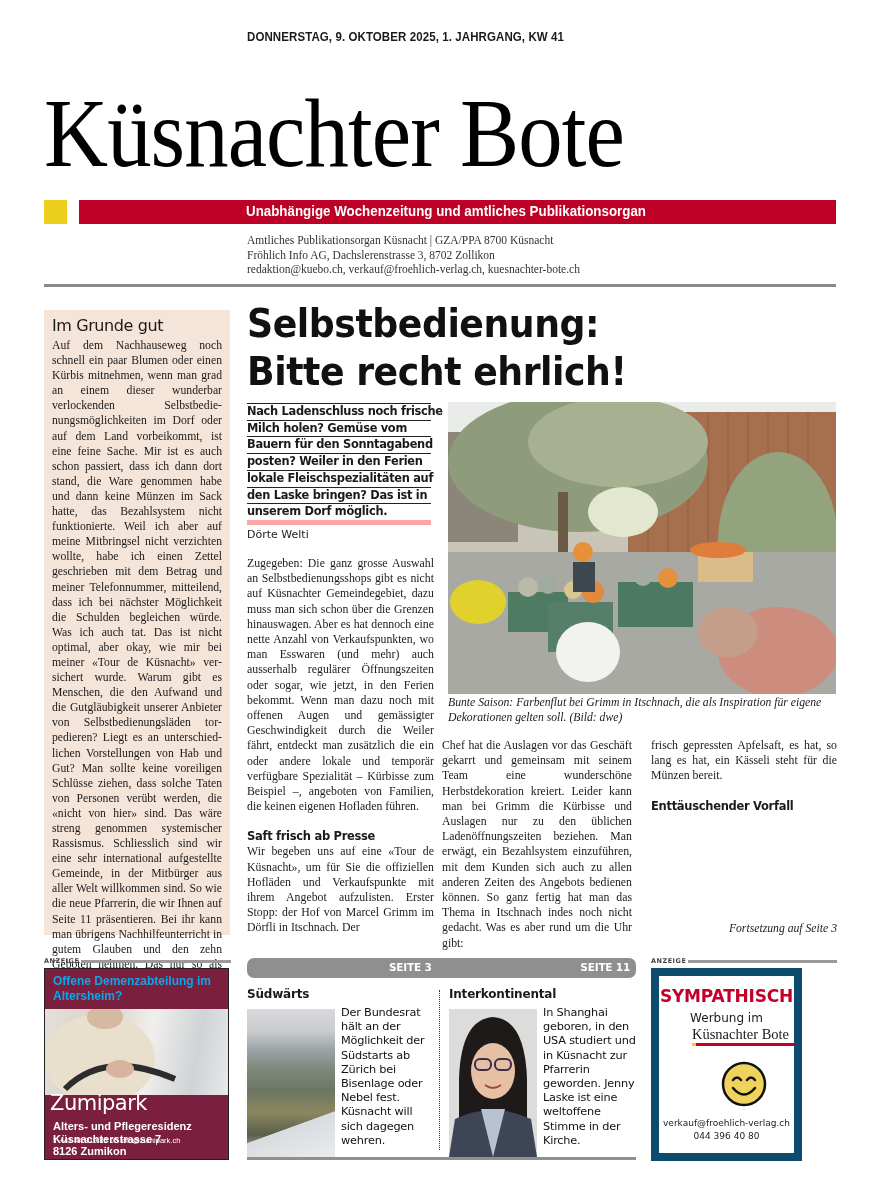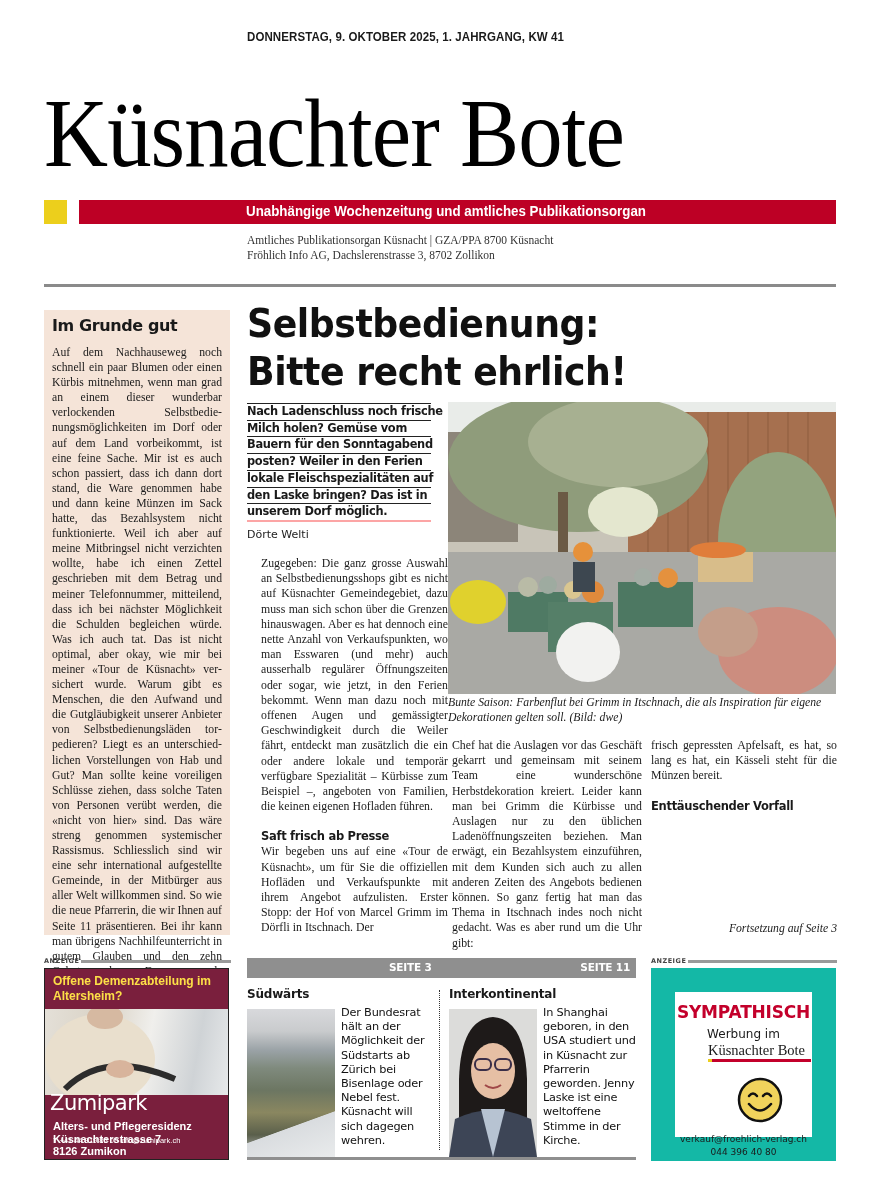--- a/index.html
+++ b/index.html
@@ -10,75 +10,75 @@
   .dateline { left: 247px; top: 30px; font-family: "Liberation Sans", sans-serif; font-weight: bold; font-size: 12.5px; letter-spacing: 0.1px; color: #1a1a1a; transform: scaleX(0.92); transform-origin: left; }
   .title { left: 44px; top: 78px; font-family: "Liberation Serif", serif; font-size: 98px; line-height: 110px; color: #000; letter-spacing: -1px; transform: scaleX(0.905); transform-origin: left; white-space: nowrap; }
   .yellow-sq { left: 44px; top: 200px; width: 23px; height: 24px; background: #eccf1c; }
   .red-band { left: 79px; top: 200px; width: 757px; height: 24px; background: #bd0025; }
   .red-band span { position: absolute; left: 167px; top: 3px; color: #fff; font-family: "Liberation Sans", sans-serif; font-weight: bold; font-size: 14.5px; white-space: nowrap; transform: scaleX(0.92); transform-origin: left; }
   .imprint { left: 247px; top: 233px; font-family: "Liberation Serif", serif; font-size: 11.5px; line-height: 14.5px; color: #333; white-space: nowrap; }
   .rule-top { left: 44px; top: 284px; width: 792px; height: 3px; background: #8a8a8a; }
 
   
   .commentary { left: 44px; top: 310px; width: 186px; height: 625px; background: #f5e4d8; padding: 6px 8px 0 8px; }
-  .commentary h2 { font-family: "DejaVu Sans", sans-serif; font-size: 16px; font-weight: bold; letter-spacing: -0.4px; margin-bottom: 10px; }
+  .commentary h2 { font-family: "DejaVu Sans", sans-serif; font-size: 16px; font-weight: normal; letter-spacing: -0.4px; margin-bottom: 3px; }
   .commentary p { font-family: "Liberation Serif", serif; font-size: 11.7px; line-height: 15.1px; text-align: justify; hyphens: manual; }
   .commentary .author { text-align: right; font-style: italic; margin-top: 1px; }
 
   
   .headline { left: 247px; top: 300px; font-family: "DejaVu Sans", sans-serif; font-weight: bold; font-size: 39px; line-height: 48px; letter-spacing: -0.5px; transform: scaleX(0.93); transform-origin: left; white-space: nowrap; color: #111; }
 
   
   .lead { left: 247px; top: 403px; width: 184px; }
   .lead .line { font-family: "DejaVu Sans", sans-serif; font-weight: bold; font-size: 11.4px; line-height: 15.7px; border-top: 1px solid #222; white-space: nowrap; letter-spacing: -0.3px; }
-  .lead .line:last-child { border-bottom: 2px solid #fca5a5; }
+  .lead .line:last-child { border-bottom: 5px solid #fca5a5; }
   .byline { left: 247px; top: 528px; font-family: "DejaVu Sans", sans-serif; font-size: 11px; color: #222; }
 
   .body-text { font-family: "Liberation Serif", serif; font-size: 11.8px; line-height: 15.2px; text-align: justify; color: #1a1a1a; }
-  .col1 { left: 247px; top: 556px; width: 187px; margin-left: 14px; }
+  .col1 { left: 247px; top: 556px; width: 187px; }
   .col1 h3, .col3 h3 { font-family: "DejaVu Sans", sans-serif; font-size: 11.5px; font-weight: bold; letter-spacing: -0.3px; margin-top: 15px; line-height: 15px; }
 
   
   .photo { left: 448px; top: 402px; width: 388px; height: 292px; overflow: hidden; background: #b7b3a6; }
   .caption { left: 448px; top: 696px; width: 388px; font-family: "Liberation Serif", serif; font-style: italic; font-size: 11.7px; line-height: 14.5px; color: #1a1a1a; }
 
-  .col2 { left: 452px; top: 738px; width: 190px; }
+  .col2 { left: 442px; top: 738px; width: 190px; }
   .col3 { left: 651px; top: 738px; width: 186px; }
   .continue { left: 651px; top: 922px; width: 186px; text-align: right; font-family: "Liberation Serif", serif; font-style: italic; font-size: 11.7px; }
 
   
   .ad-label { font-family: "DejaVu Sans", sans-serif; font-size: 6.5px; font-weight: bold; letter-spacing: 0.5px; color: #444; display: flex; align-items: center; gap: 2px; }
   .ad-label .bar { flex: 1; height: 3px; background: #9a9a9a; }
   .ad-left-label { left: 44px; top: 957px; width: 187px; }
   .ad-left { left: 44px; top: 968px; width: 185px; height: 192px; border: 1px solid #222; background: #7a1f3d; overflow: hidden; }
-  .ad-left .head { position: absolute; left: 8px; top: 5px; color: #fde047; font-family: "Liberation Sans", sans-serif; font-weight: bold; font-size: 12px; line-height: 15px; }
+  .ad-left .head { position: absolute; left: 8px; top: 5px; color: #0ea5e9; font-family: "Liberation Sans", sans-serif; font-weight: bold; font-size: 12px; line-height: 15px; }
   .ad-left .photoarea { position: absolute; left: 0; top: 40px; width: 185px; height: 86px; background: linear-gradient(100deg, #e4e0d8 0%, #d9d2c5 30%, #f0efec 55%, #cfd3d6 80%, #e8eaeb 100%); }
   .ad-left .logo { position: absolute; left: 5px; top: 122px; color: #fff; font-family: "DejaVu Sans", sans-serif; font-size: 21px; letter-spacing: -0.5px; font-weight: normal; }
   .ad-left .addr { position: absolute; left: 8px; top: 151px; color: #fff; font-family: "Liberation Sans", sans-serif; font-weight: bold; font-size: 11px; line-height: 12.5px; }
   .ad-left .contact { position: absolute; left: 8px; top: 167px; color: #fff; font-family: "Liberation Sans", sans-serif; font-size: 7.5px; white-space: nowrap; }
 
   
-  .teaser-bar { left: 247px; top: 958px; width: 389px; height: 20px; background: #8f8f8f; }
+  .teaser-bar { left: 247px; top: 958px; width: 389px; height: 20px; background: #8f8f8f; border-radius: 7px; }
   .teaser-bar .p3 { position: absolute; left: 142px; top: 3px; color: #fff; font-family: "DejaVu Sans", sans-serif; font-weight: bold; font-size: 10.5px; letter-spacing: -0.2px; }
   .teaser-bar .p11 { position: absolute; right: 6px; top: 3px; color: #fff; font-family: "DejaVu Sans", sans-serif; font-weight: bold; font-size: 10.5px; letter-spacing: -0.2px; }
   .teaser-title { font-family: "DejaVu Sans", sans-serif; font-weight: bold; font-size: 12px; letter-spacing: -0.2px; }
   .t1-title { left: 247px; top: 987px; }
   .t2-title { left: 449px; top: 987px; }
   .teaser-divider { left: 439px; top: 990px; height: 160px; border-left: 1px dotted #333; }
   .t1-img { left: 247px; top: 1009px; width: 88px; height: 148px; background: linear-gradient(180deg, #d8d9dc 0%, #c9cbcd 15%, #9aa2a6 28%, #7f8a7d 40%, #6c7662 55%, #8a8760 70%, #5a5f4b 85%, #c0c4c6 100%); }
   .t1-wing { left: 247px; top: 1105px; width: 88px; height: 52px; background: linear-gradient(160deg, transparent 0%, transparent 45%, #d9dcdf 46%, #e9ebec 100%); }
   .t2-img { left: 449px; top: 1009px; width: 88px; height: 148px; background: #d8d8d6; overflow: hidden; }
   .teaser-text { font-family: "DejaVu Sans", sans-serif; font-size: 11.3px; line-height: 14.2px; letter-spacing: -0.2px; color: #111; }
   .t1-text { left: 341px; top: 1006px; width: 95px; }
   .t2-text { left: 543px; top: 1006px; width: 95px; }
   .teaser-bottom { left: 247px; top: 1157px; width: 389px; height: 3px; background: #8f8f8f; }
 
   
   .ad-right-label { left: 651px; top: 957px; width: 186px; }
-  .ad-right { left: 651px; top: 968px; width: 185px; height: 193px; background: #14b8a6; padding: 24px; }
+  .ad-right { left: 651px; top: 968px; width: 151px; height: 193px; background: #0c4a6e; padding: 8px; }
   .ad-right .inner { background: #fff; width: 100%; height: 100%; position: relative; text-align: center; }
   .ad-right .sym { position: absolute; top: 10px; width: 100%; color: #c3002b; font-family: "DejaVu Sans", sans-serif; font-weight: bold; font-size: 17px; letter-spacing: -0.2px; }
   .ad-right .werb { position: absolute; top: 35px; width: 100%; font-family: "DejaVu Sans", sans-serif; font-size: 12px; }
   .ad-right .kb { position: absolute; top: 50px; left: 33px; font-family: "Liberation Serif", serif; font-size: 14.5px; white-space: nowrap; }
   .ad-right .kb-line { position: absolute; top: 67px; left: 33px; width: 103px; height: 3px; background: #c3002b; }
   .ad-right .kb-line::before { content: ""; position: absolute; left: 0; top: 0; width: 4px; height: 3px; background: #eccf1c; }
   .ad-right .smile { position: absolute; left: 62px; top: 85px; width: 46px; height: 46px; }
   .ad-right .mail { position: absolute; top: 142px; width: 100%; font-family: "DejaVu Sans", sans-serif; font-size: 9px; }
   .ad-right .tel { position: absolute; top: 155px; width: 100%; font-family: "DejaVu Sans", sans-serif; font-size: 9px; }
 </style>
@@ -87,20 +87,21 @@
 
 <div class="abs dateline">DONNERSTAG, 9. OKTOBER 2025, 1. JAHRGANG, KW 41</div>
 <div class="abs title">Küsnachter Bote</div>
 <div class="abs yellow-sq"></div>
 <div class="abs red-band">
   <span>Unabhängige Wochenzeitung und amtliches Publikationsorgan</span>
 </div>
 <div class="abs imprint">
   <div>Amtliches Publikationsorgan Küsnacht | GZA/PPA 8700 Küsnacht</div>
   <div>Fröhlich Info AG, Dachslerenstrasse 3, 8702 Zollikon</div>
+  <div>redaktion@kuebo.ch, verkauf@froehlich-verlag.ch, kuesnachter-bote.ch</div>
 </div>
 <div class="abs rule-top"></div>
 
 <div class="abs commentary">
   <h2>Im Grunde gut</h2>
   <p>Auf dem Nachhauseweg noch schnell ein paar Blumen oder einen Kürbis mitnehmen, wenn man grad an einem dieser wunder­bar verlockenden Selbstbedie­nungsmöglichkeiten im Dorf oder auf dem Land vorbeikommt, ist eine feine Sache. Mir ist es auch schon passiert, dass ich dann dort stand, die Ware genommen habe und dann keine Münzen im Sack hatte, das Bezahlsystem nicht funktionierte. Weil ich aber auf meine Mitbringsel nicht verzich­ten wollte, habe ich einen Zettel geschrieben mit dem Betrag und meiner Telefonnummer, mittei­lend, dass ich bei nächster Mög­lichkeit die Schulden begleichen würde. Was ich auch tat. Das ist nicht optimal, aber okay, wie mir bei meiner «Tour de Küsnacht» ver­sichert wurde. Warum gibt es Menschen, die den Aufwand und die Gutgläubigkeit unserer Anbie­ter von Selbstbedienungsläden tor­pedieren? Liegt es an unterschied­lichen Vorstellungen von Hab und Gut? Man sollte keine voreiligen Schlüsse ziehen, dass solche Taten von Personen verübt werden, die «nicht von hier» sind. Das wäre streng genommen systemischer Rassismus. Schliesslich sind wir eine sehr international aufgestell­te Gemeinde, in der Mitbürger aus aller Welt willkommen sind. So wie die neue Pfarrerin, die wir Ih­nen auf Seite 11 präsentieren. Bei ihr kann man übrigens Nachhilfe­unterricht in gutem Glauben und den zehn Geboten nehmen. Das nur so als Tipp, falls das vergessen gegangen sein sollte …</p>
   <p class="author">Dörte Welti</p>
 </div>
 
 <div class="abs headline">

